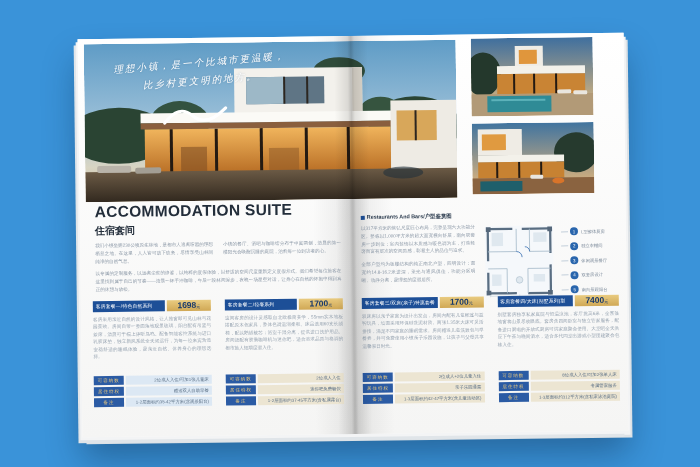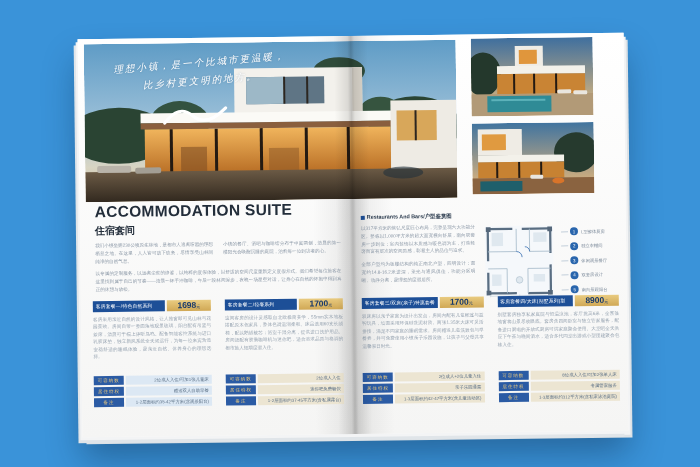--- a/index.html
+++ b/index.html
@@ -356,21 +356,21 @@
         </div>
         <div class="pt-row">
           <div class="pt-label">备注</div>
           <div class="pt-value">1-3层面积约42-47平方米(含儿童活动区)</div>
         </div>
       </div>
     </div>
     <div class="pack">
       <div class="pack-head">
         <div class="pack-band">客房套餐四/大床(别墅系列)型</div>
-        <div class="pack-badge"><span>8900</span><span class="badge-unit">元</span></div>
+        <div class="pack-badge"><span>7400</span><span class="badge-unit">元</span></div>
       </div>
       <div class="pack-desc">别墅套房独享私家庭院与恒温泳池，客厅挑高6米，全景落地窗将山景尽收眼底。套房含四间卧室与独立管家服务，配备进口厨电的开放式厨房可供家庭聚会使用。大堂吧全天供应下午茶与晚间酒水，适合多代同堂出游或小型团建聚会包栋入住。</div>
       <div class="pack-table">
         <div class="pt-row">
           <div class="pt-label">可容纳数</div>
           <div class="pt-value">8位成人入住/可加2张单人床</div>
         </div>
         <div class="pt-row">
           <div class="pt-label">居住特权</div>
           <div class="pt-value">专属管家服务</div>

